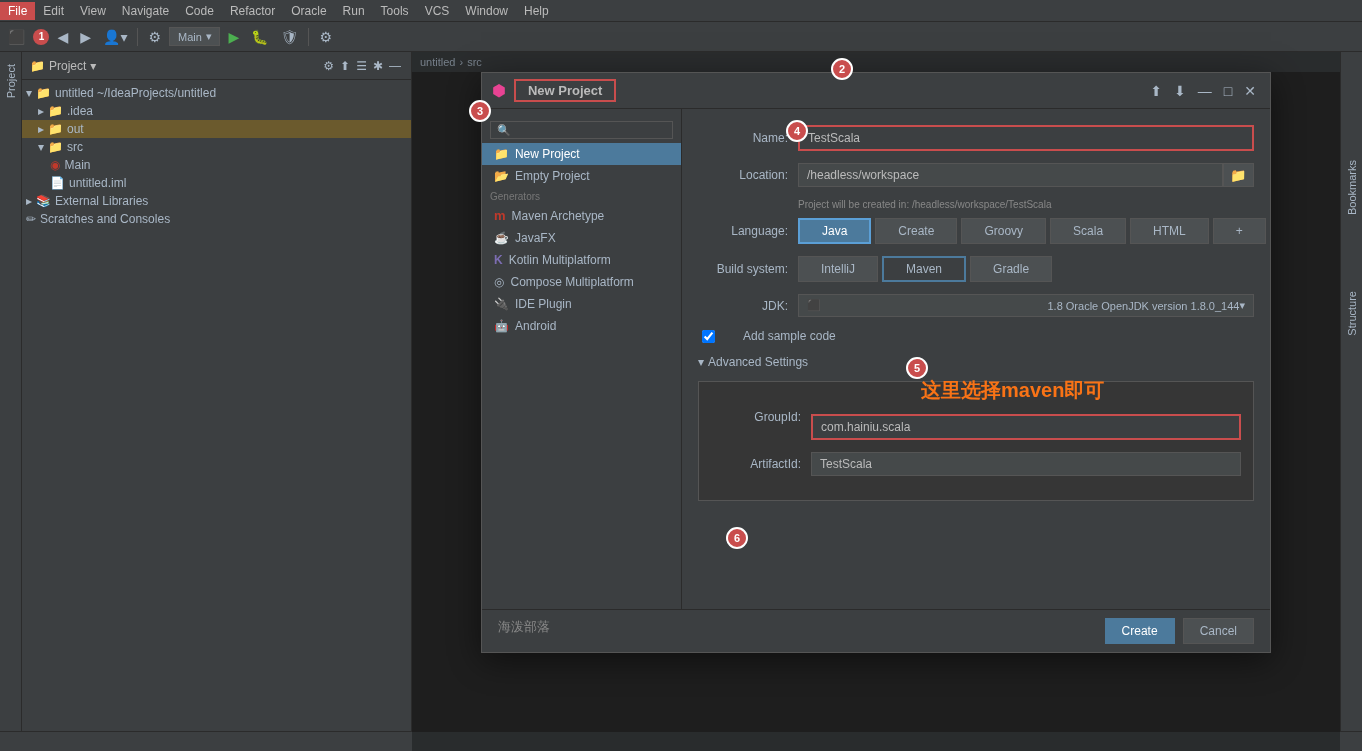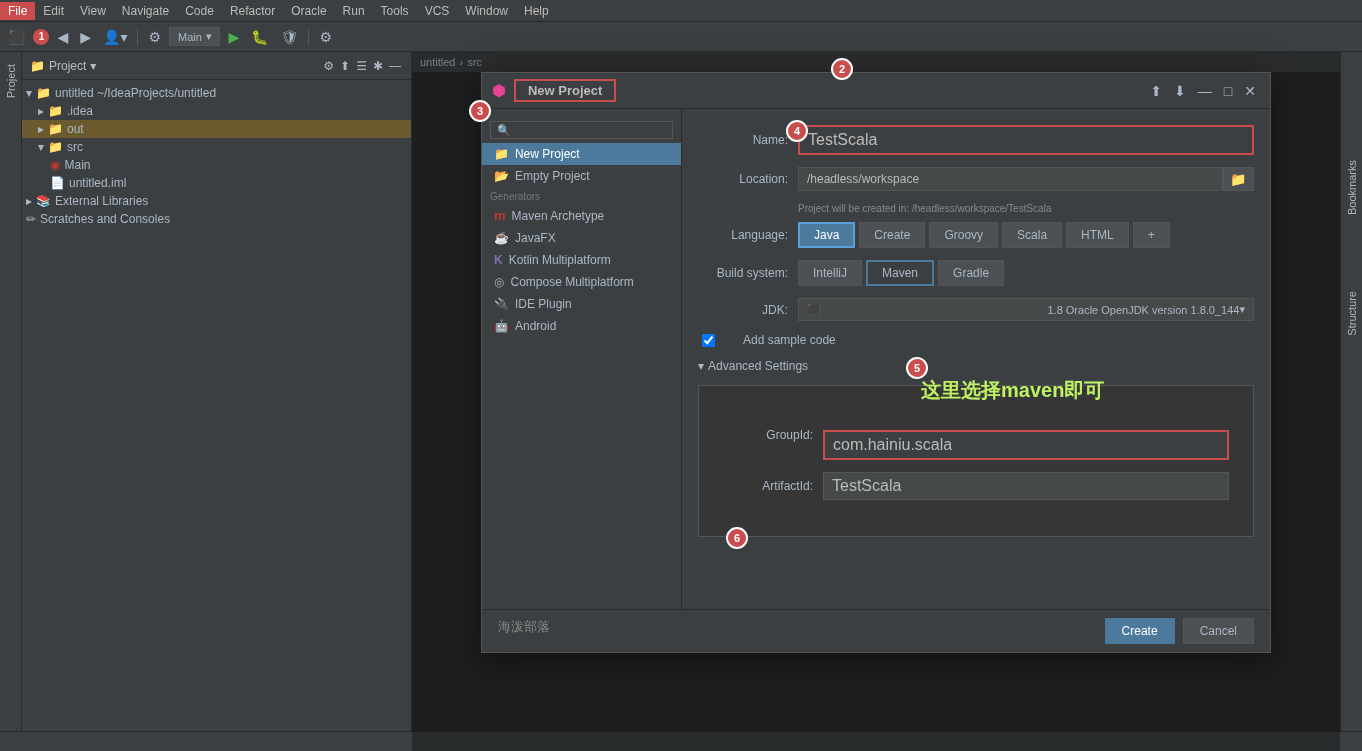--- a/index.html
+++ b/index.html
@@ -63,50 +63,50 @@
     .dialog-search input { width: 100%; background: #3c3f41; border: 1px solid #555; color: #a9b7c6; padding: 2px 6px; font-size: 11px; }
     .dialog-sidebar-section { padding: 4px 8px 2px; font-size: 10px; color: #777; }
     .dialog-sidebar-item { padding: 4px 12px; cursor: pointer; font-size: 12px; color: #a9b7c6; display: flex; align-items: center; gap: 6px; }
     .dialog-sidebar-item.selected { background: #4c7a9c; color: #fff; }
     .dialog-sidebar-item .item-icon { font-size: 12px; }
 
     
     .dialog-content { flex: 1; padding: 16px; overflow-y: auto; }
     .form-row { display: flex; align-items: center; margin-bottom: 12px; }
     .form-label { width: 100px; font-size: 12px; color: #a9b7c6; text-align: right; padding-right: 10px; flex-shrink: 0; }
-    .form-input { flex: 1; background: #45494a; border: 1px solid #555; color: #bbbbbb; padding: 4px 8px; font-size: 16px; }
+    .form-input { flex: 1; background: #45494a; border: 1px solid #555; color: #bbbbbb; padding: 4px 8px; font-size: 12px; }
     .form-input.highlighted { border: 2px solid #c94d4d; background: #3c3f41; }
     .form-input-with-btn { display: flex; flex: 1; }
     .form-input-with-btn input { flex: 1; background: #45494a; border: 1px solid #555; border-right: none; color: #bbbbbb; padding: 4px 8px; font-size: 12px; }
     .form-input-btn { background: #4c5052; border: 1px solid #555; color: #a9b7c6; padding: 2px 6px; cursor: pointer; }
     .project-path-hint { font-size: 10px; color: #888; margin-left: 100px; margin-bottom: 8px; }
     .checkbox-row { display: flex; align-items: center; margin-bottom: 12px; gap: 6px; font-size: 12px; color: #a9b7c6; }
     .checkbox-row input[type=checkbox] { cursor: pointer; }
 
     
     .btn-group { display: flex; gap: 4px; }
-    .btn-option { background: #4c5052; border: 1px solid #555; color: #a9b7c6; padding: 4px 14px; font-size: 12px; cursor: pointer; }
+    .btn-option { background: #4c5052; border: 1px solid #555; color: #a9b7c6; padding: 4px 22px; font-size: 12px; cursor: pointer; }
     .btn-option.selected { background: #4c7a9c; border: 2px solid #5b9fd6; color: #fff; }
     .btn-option.maven-selected { background: #3c3f41; border: 2px solid #4c7a9c; color: #a9b7c6; }
 
     
     .jdk-dropdown { flex: 1; background: #45494a; border: 1px solid #555; color: #a9b7c6; padding: 4px 8px; font-size: 11px; display: flex; align-items: center; justify-content: space-between; cursor: pointer; }
 
     
     .advanced-toggle { font-size: 12px; color: #a9b7c6; cursor: pointer; display: flex; align-items: center; gap: 4px; margin-bottom: 12px; }
-    .advanced-content { background: #363636; border: 1px solid #555; padding: 24px; }
+    .advanced-content { background: #363636; border: 1px solid #555; padding: 12px; }
 
     
     .dialog-footer { padding: 8px 16px; display: flex; justify-content: flex-end; gap: 8px; border-top: 1px solid #2b2b2b; background: #3c3f41; }
     .btn-create { background: #4c7a9c; border: 1px solid #4c7a9c; color: #fff; padding: 5px 16px; font-size: 12px; cursor: pointer; }
     .btn-cancel { background: #4c5052; border: 1px solid #555; color: #a9b7c6; padding: 5px 16px; font-size: 12px; cursor: pointer; }
 
     
     .annotation { position: absolute; width: 22px; height: 22px; border-radius: 50%; background: #c94d4d; color: white; font-size: 11px; font-weight: bold; display: flex; align-items: center; justify-content: center; z-index: 200; border: 2px solid white; }
-    .chinese-label { position: absolute; color: #bef264; font-size: 20px; font-weight: bold; z-index: 200; white-space: nowrap; }
+    .chinese-label { position: absolute; color: #f97316; font-size: 20px; font-weight: bold; z-index: 200; white-space: nowrap; }
 
     
     .bottom-bar { position: fixed; bottom: 0; left: 0; right: 0; background: #3c3f41; height: 20px; border-top: 1px solid #2b2b2b; display: flex; align-items: center; padding: 0 8px; font-size: 10px; color: #777; }
 
     .watermark { position: absolute; bottom: 40px; right: 20px; color: rgba(255,255,255,0.6); font-size: 14px; z-index: 300; }
   </style>
 </head>
 <body>
 
 <div class="menu-bar">

